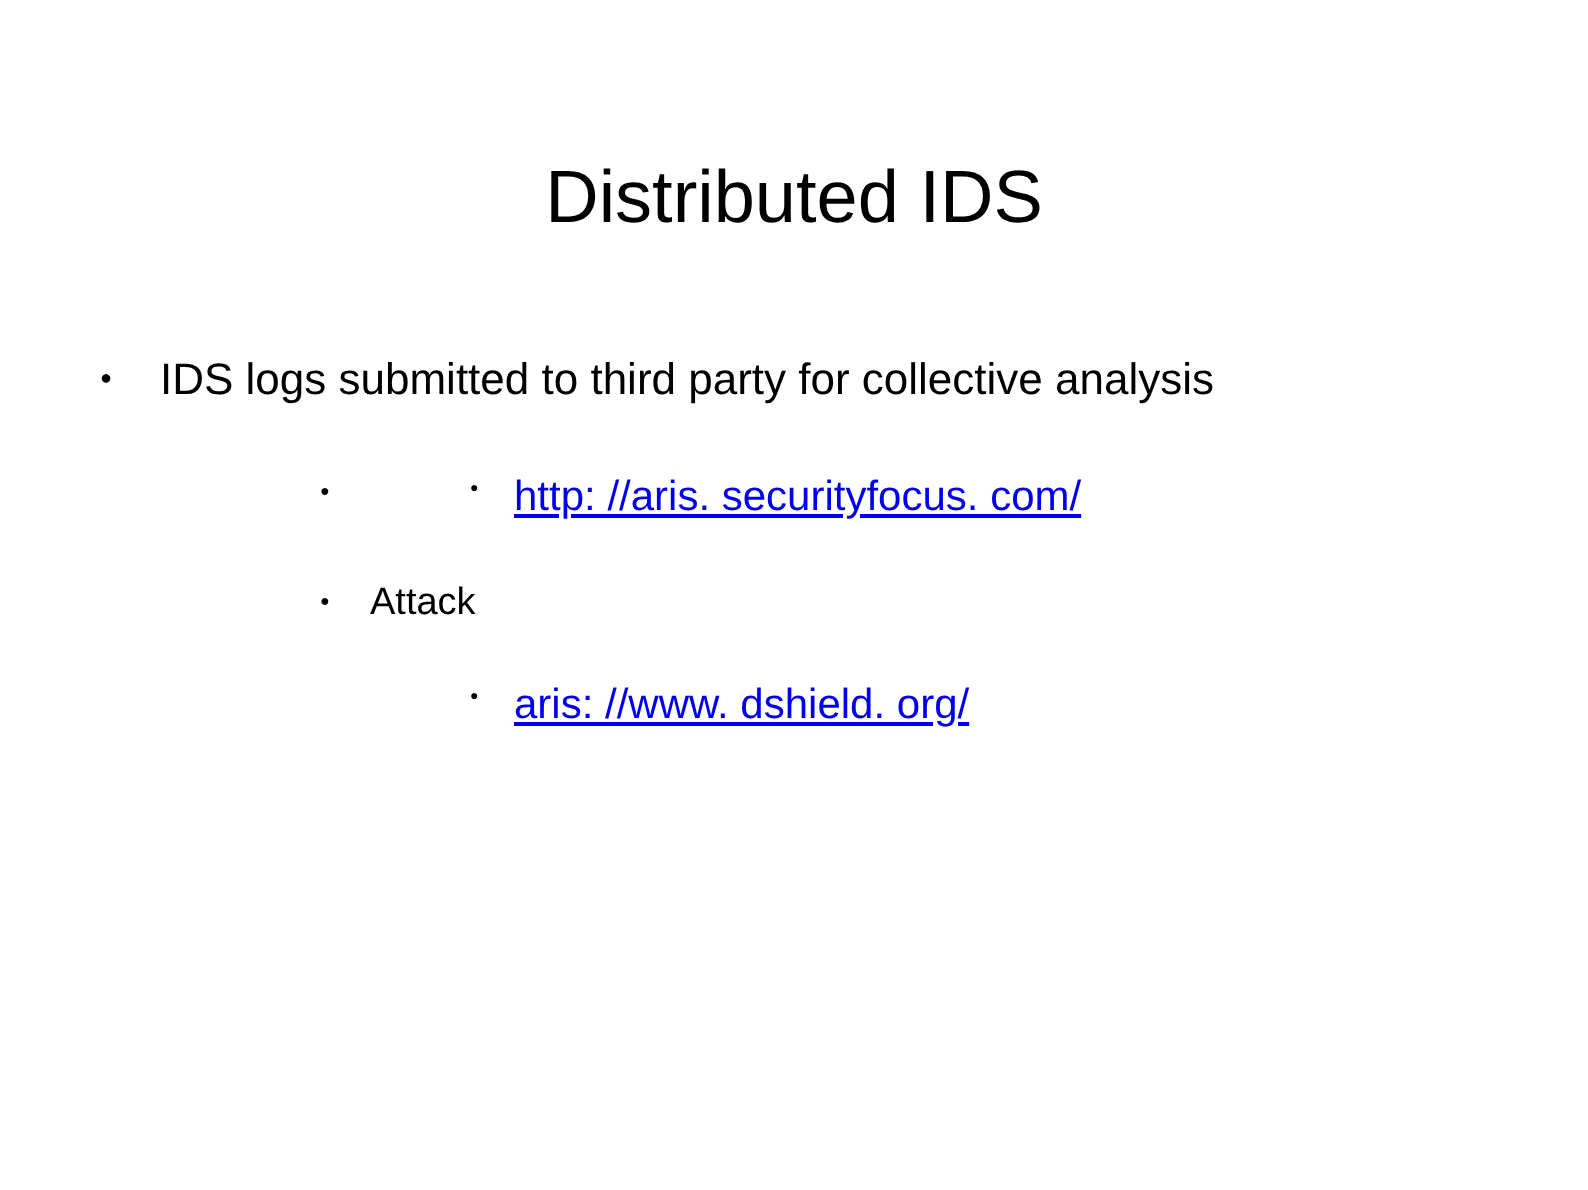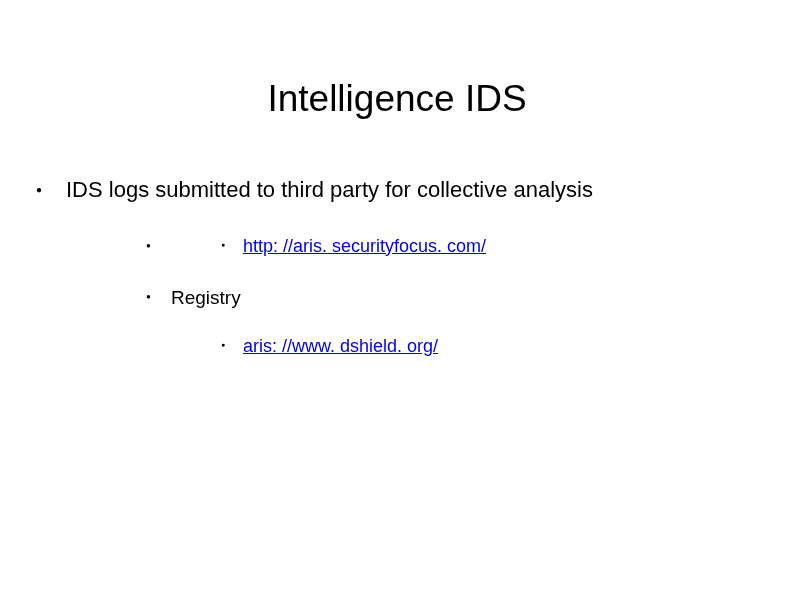--- a/index.html
+++ b/index.html
@@ -20,21 +20,21 @@
       height: 100%;
       padding-top: 78px;
     }
     .title {
       text-align: center;
       font-size: 37px;
       font-weight: normal;
       margin-bottom: 56px;
     }
     .content {
-      padding-left: 36px;
+      padding-left: 50px;
     }
     .level1 {
       list-style: none;
       margin-bottom: 32px;
     }
     .level1 > li {
       position: relative;
       padding-left: 30px;
       font-size: 22px;
       line-height: 1.3;
@@ -66,55 +66,55 @@
       font-size: 8px;
     }
     .level3 {
       list-style: none;
       margin-top: 24px;
       margin-left: 50px;
     }
     .level3 > li {
       position: relative;
       padding-left: 22px;
-      font-size: 18px;
+      font-size: 21px;
       line-height: 1.3;
     }
     .level3 > li::before {
       content: "●";
       position: absolute;
       left: 0;
       top: 5px;
       font-size: 7px;
     }
     .link {
       color: #0000EE;
       text-decoration: underline;
       cursor: pointer;
     }
   </style>
 </head>
 <body>
 
 <div class="slide">
-  <h1 class="title">Intelligence IDS</h1>
+  <h1 class="title">Distributed IDS</h1>
   <div class="content">
     <ul class="level1">
       <li>
         <span>IDS logs submitted to third party for collective analysis</span>
         <ul class="level2">
           <li>
             <ul class="level3">
               <li>
                 <span class="link">http: //aris. securityfocus. com/</span>
               </li>
             </ul>
           </li>
           <li>
-            <span>Registry</span>
+            <span>Attack</span>
             <ul class="level3">
               <li>
                 <span class="link">aris: //www. dshield. org/</span>
               </li>
             </ul>
           </li>
         </ul>
       </li>
     </ul>
   </div>

